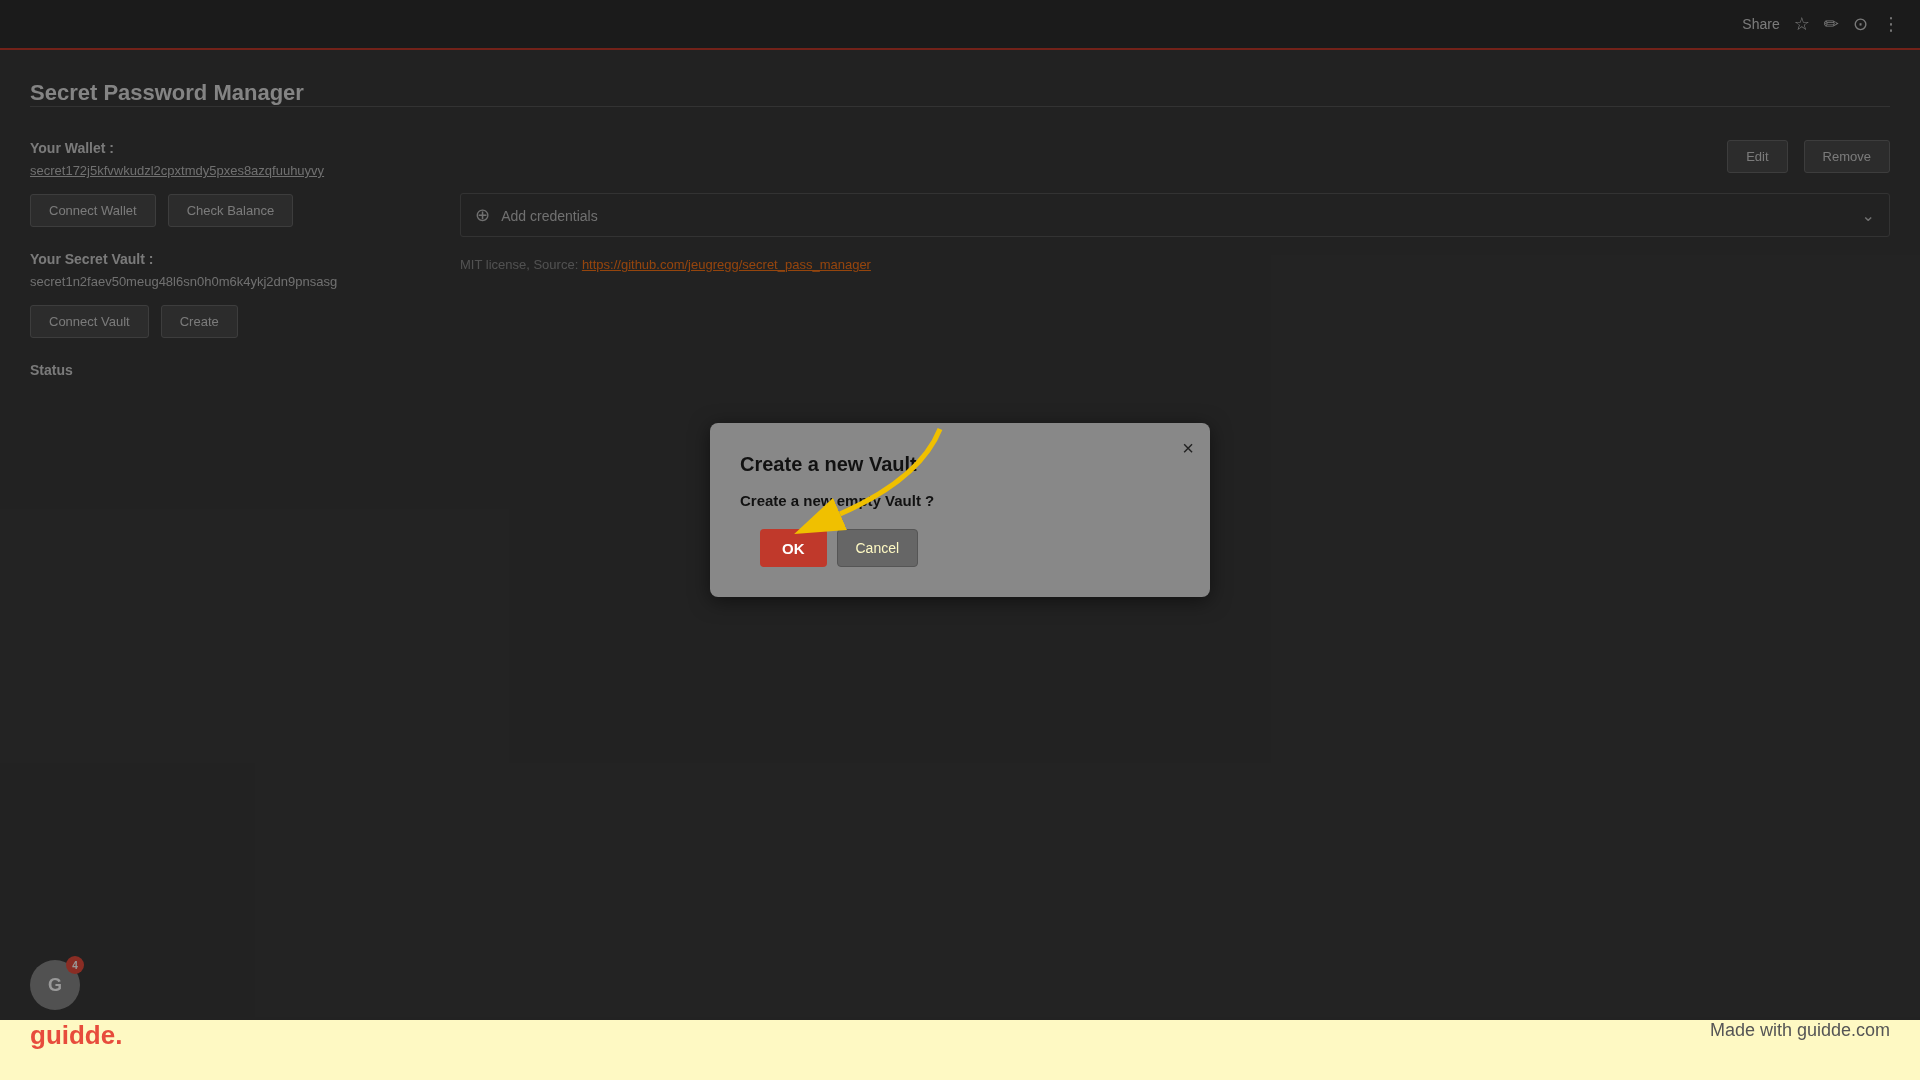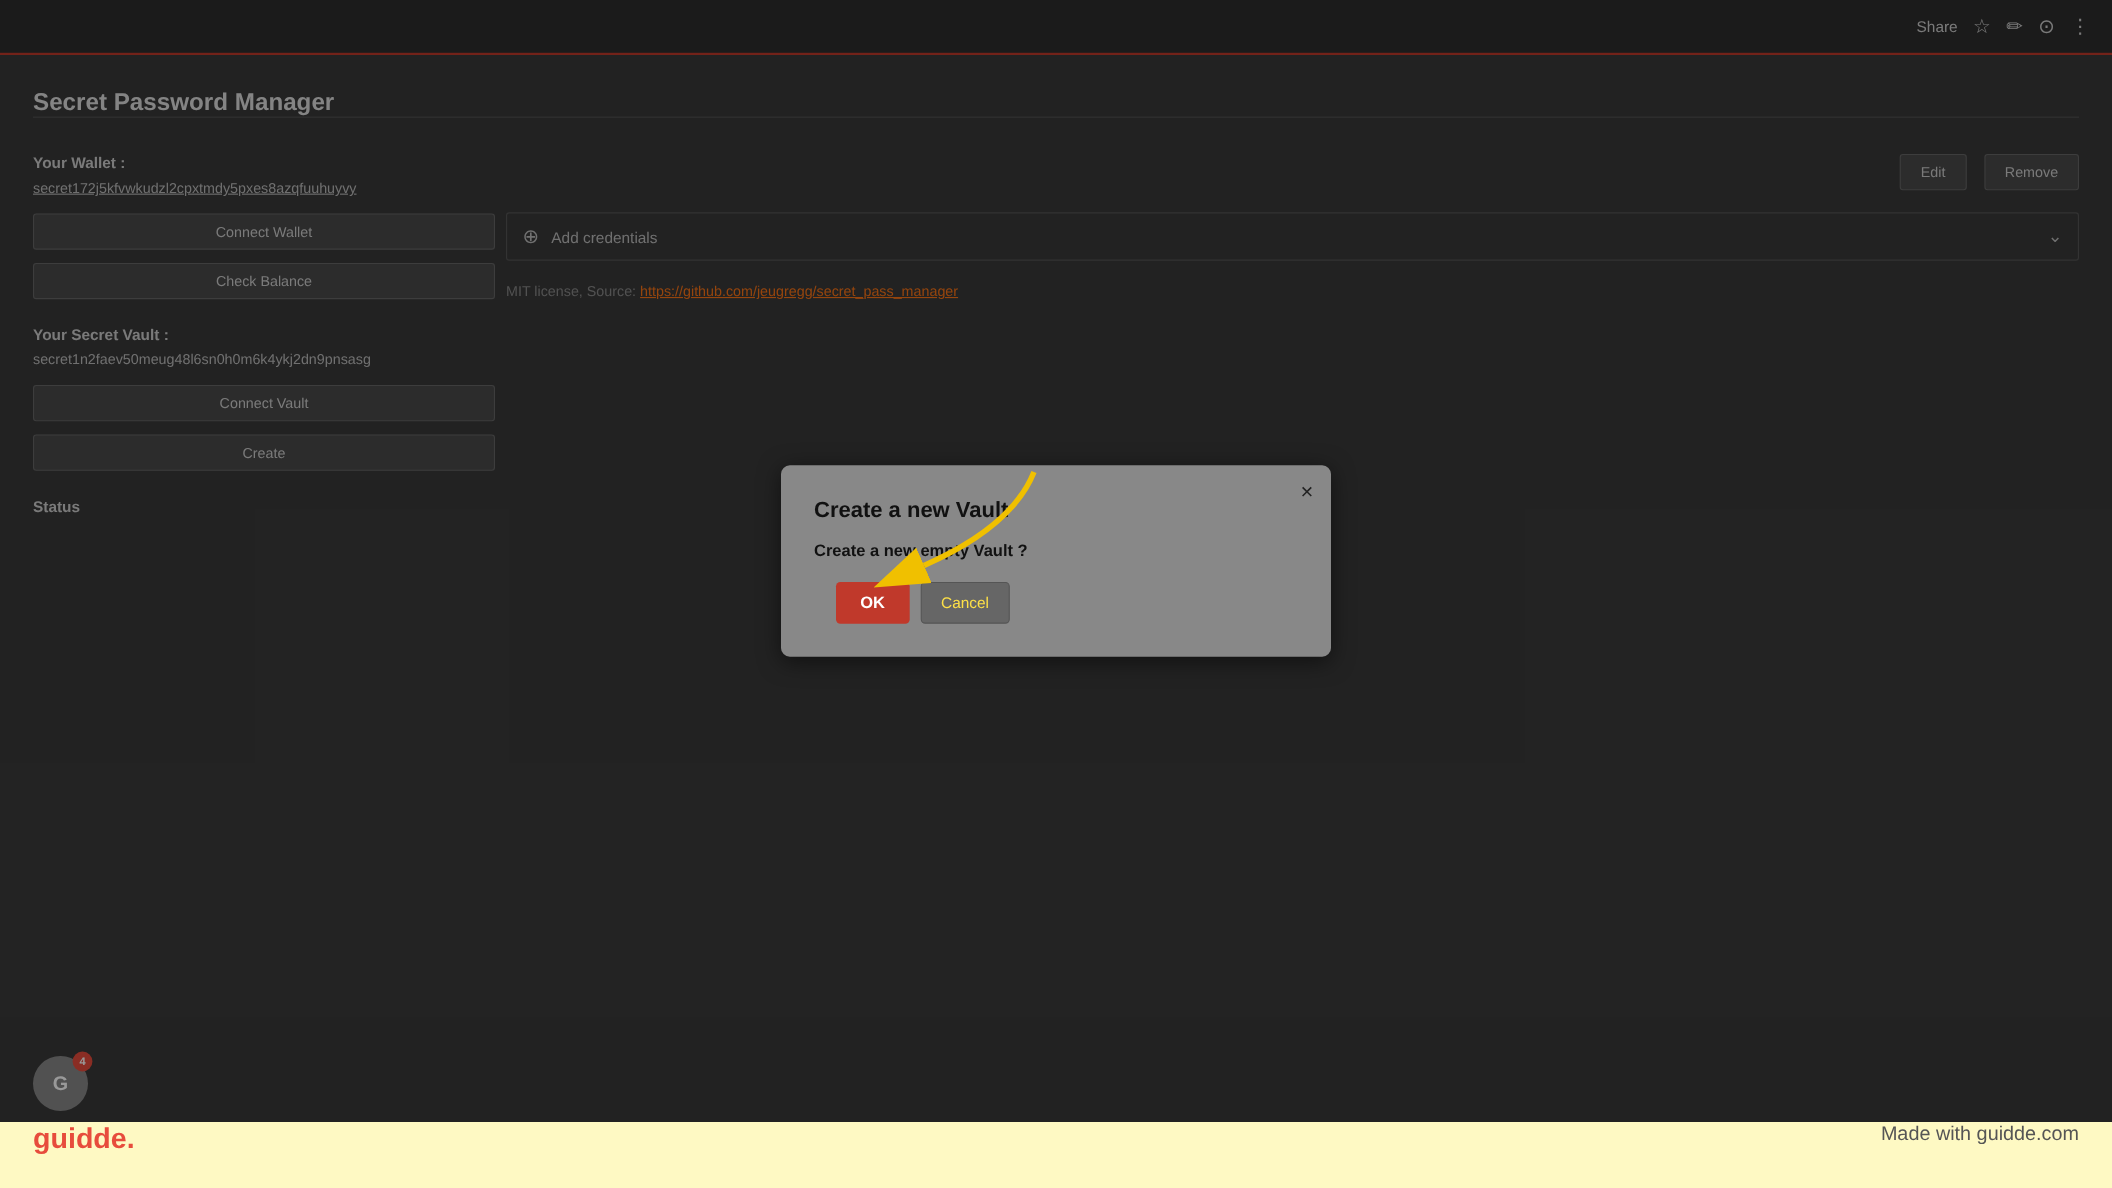--- a/index.html
+++ b/index.html
@@ -85,21 +85,20 @@
       margin-bottom: 14px;
       line-height: 1.4;
       word-break: break-all;
       text-decoration: underline;
     }
 
     .btn-row {
       display: flex;
       gap: 12px;
       margin-bottom: 24px;
-      flex-direction: column;
     }
     .btn {
       padding: 8px 18px;
       background-color: #4a4a4a;
       border: 1px solid #666;
       color: #ccc;
       font-size: 13px;
       cursor: pointer;
       border-radius: 3px;
     }
@@ -230,21 +229,21 @@
       border: none;
       border-radius: 4px;
       font-size: 15px;
       font-weight: bold;
       cursor: pointer;
     }
 
     .modal-cancel-btn {
       padding: 10px 18px;
       background-color: #666;
-      color: #fde047;
+      color: #fef9c3;
       border: 1px solid #555;
       border-radius: 4px;
       font-size: 14px;
       cursor: pointer;
     }
 
     
     .footer {
       position: absolute;
       bottom: 0;

